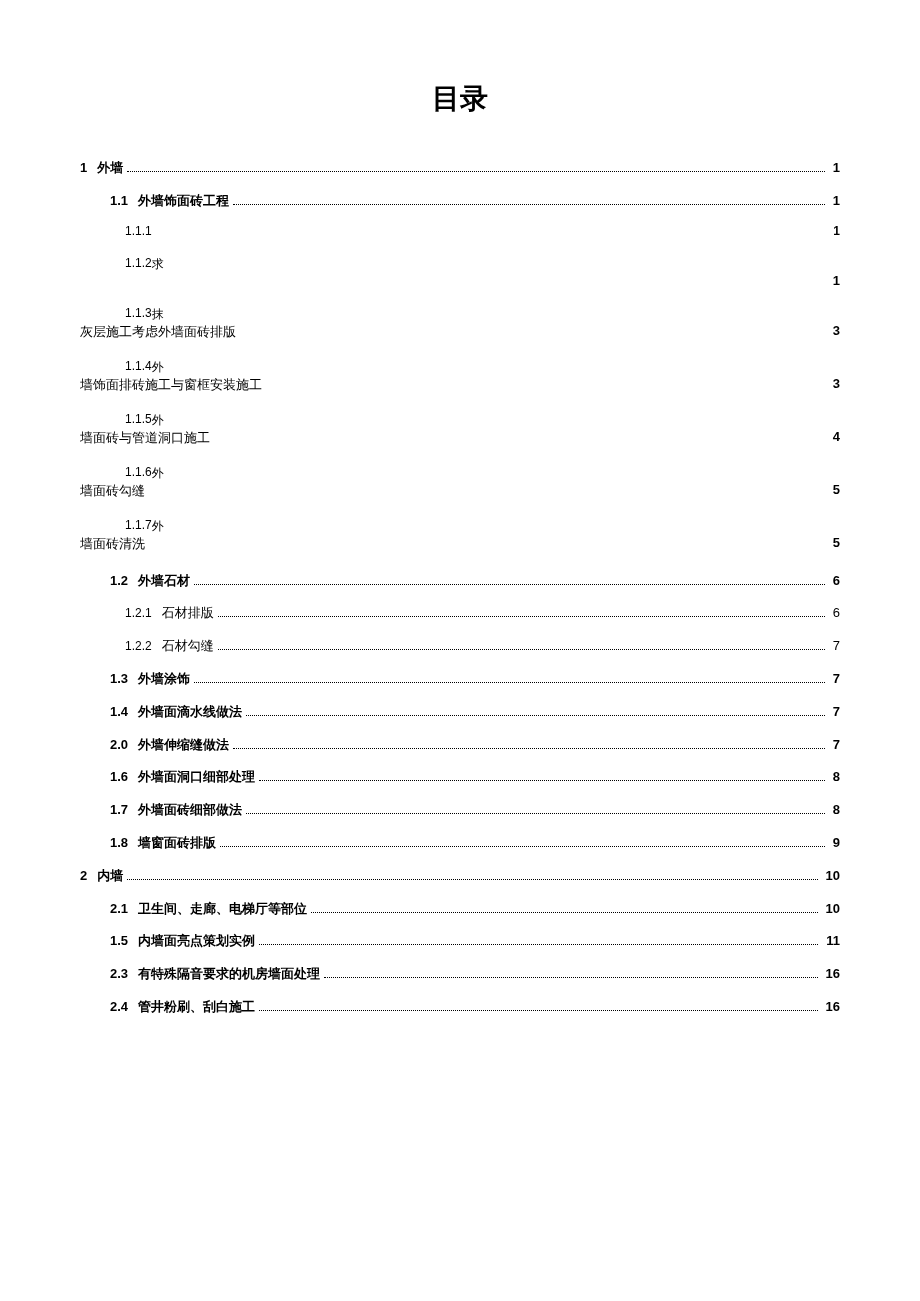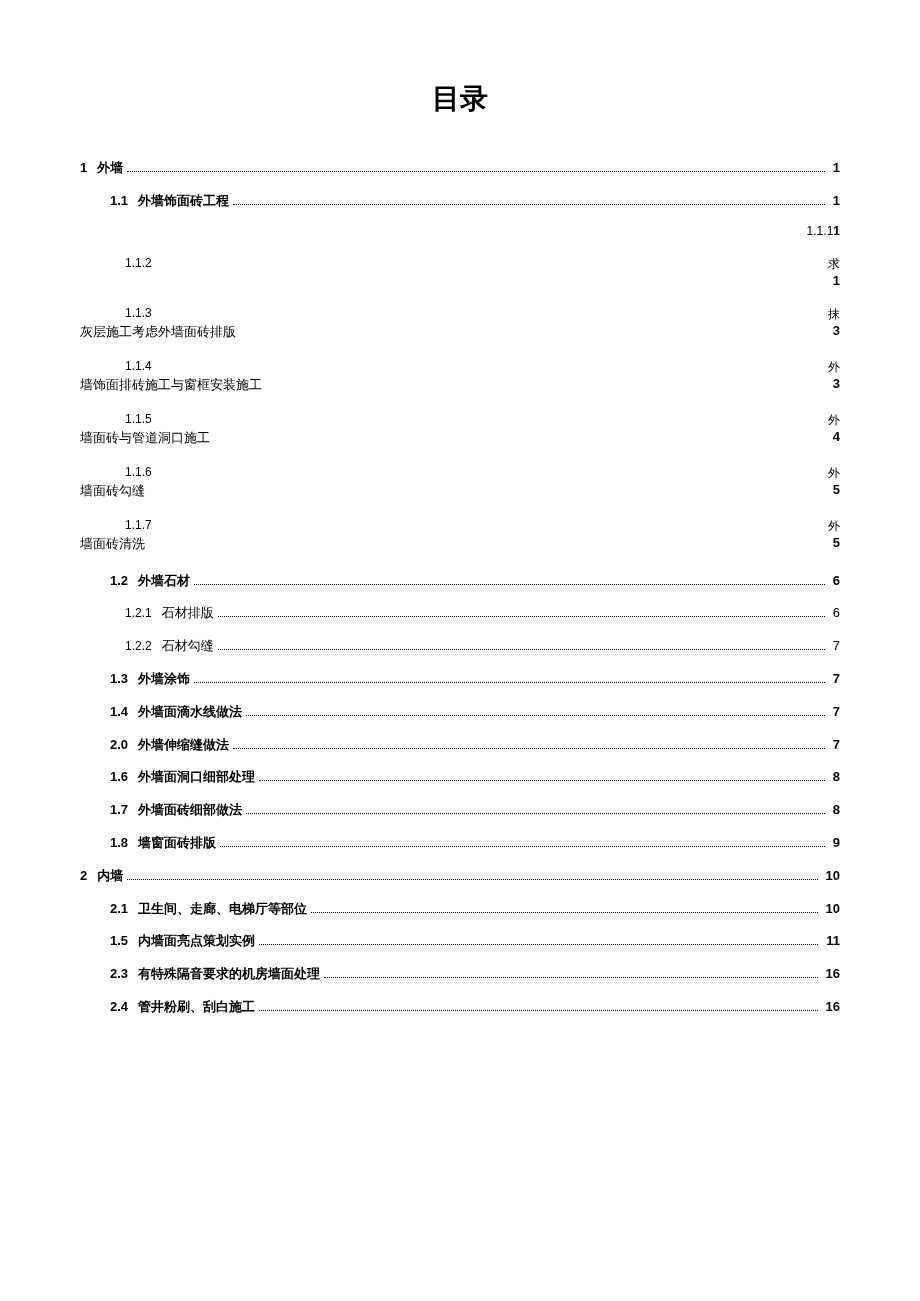--- a/index.html
+++ b/index.html
@@ -68,21 +68,21 @@
     }
     .toc-level-3 .toc-page {
       font-weight: normal;
     }
     
     .toc-multiline {
       margin-bottom: 18px;
     }
     .toc-multiline .row1 {
       display: flex;
-      justify-content: space-between;
+      justify-content: flex-start;
       padding-left: 45px;
       font-size: 12px;
     }
     .toc-multiline .row2 {
       display: flex;
       justify-content: space-between;
       padding-left: 0;
       font-size: 13px;
     }
     .toc-multiline .num {
@@ -93,21 +93,21 @@
       font-family: Arial, sans-serif;
     }
     .toc-multiline .right-cn {
       font-weight: normal;
     }
     .toc-simple-ml {
       margin-bottom: 18px;
     }
     .toc-simple-ml .r1 {
       display: flex;
-      justify-content: flex-end;
+      justify-content: space-between;
       padding-left: 45px;
       font-size: 12px;
     }
     .toc-simple-ml .r1 .pg {
       font-family: Arial, sans-serif;
       font-weight: bold;
     }
     #toc-container {
       width: 100%;
     }

